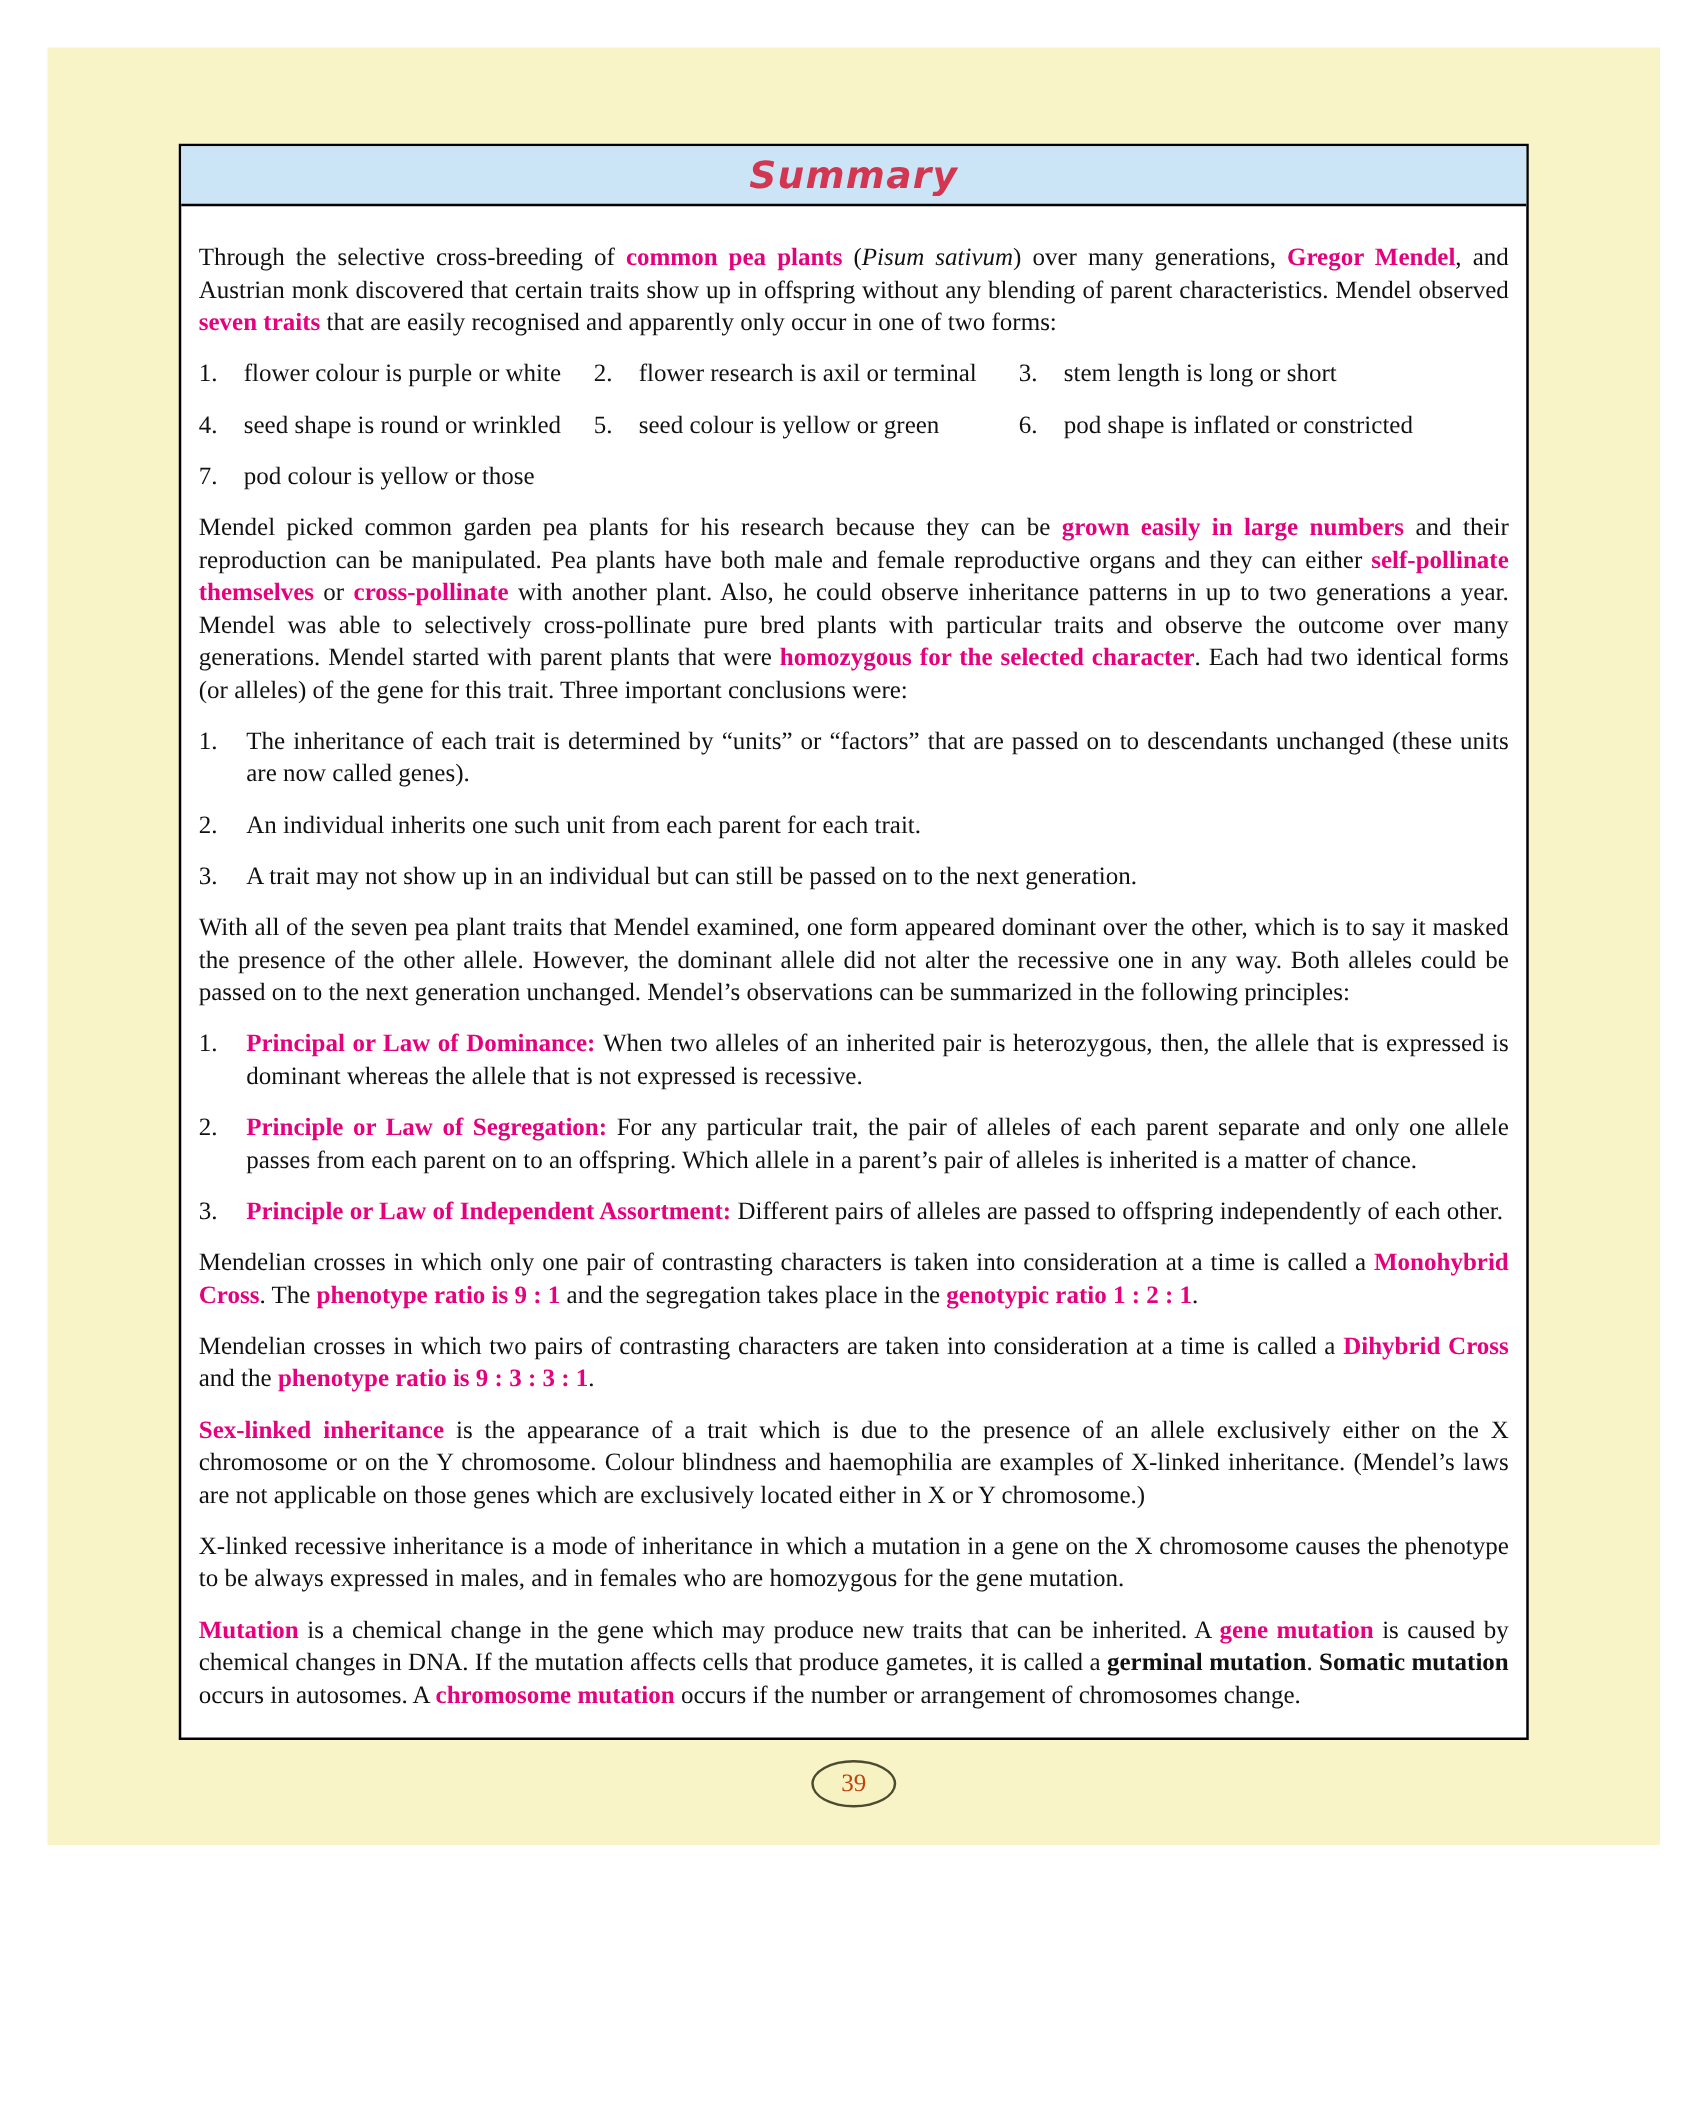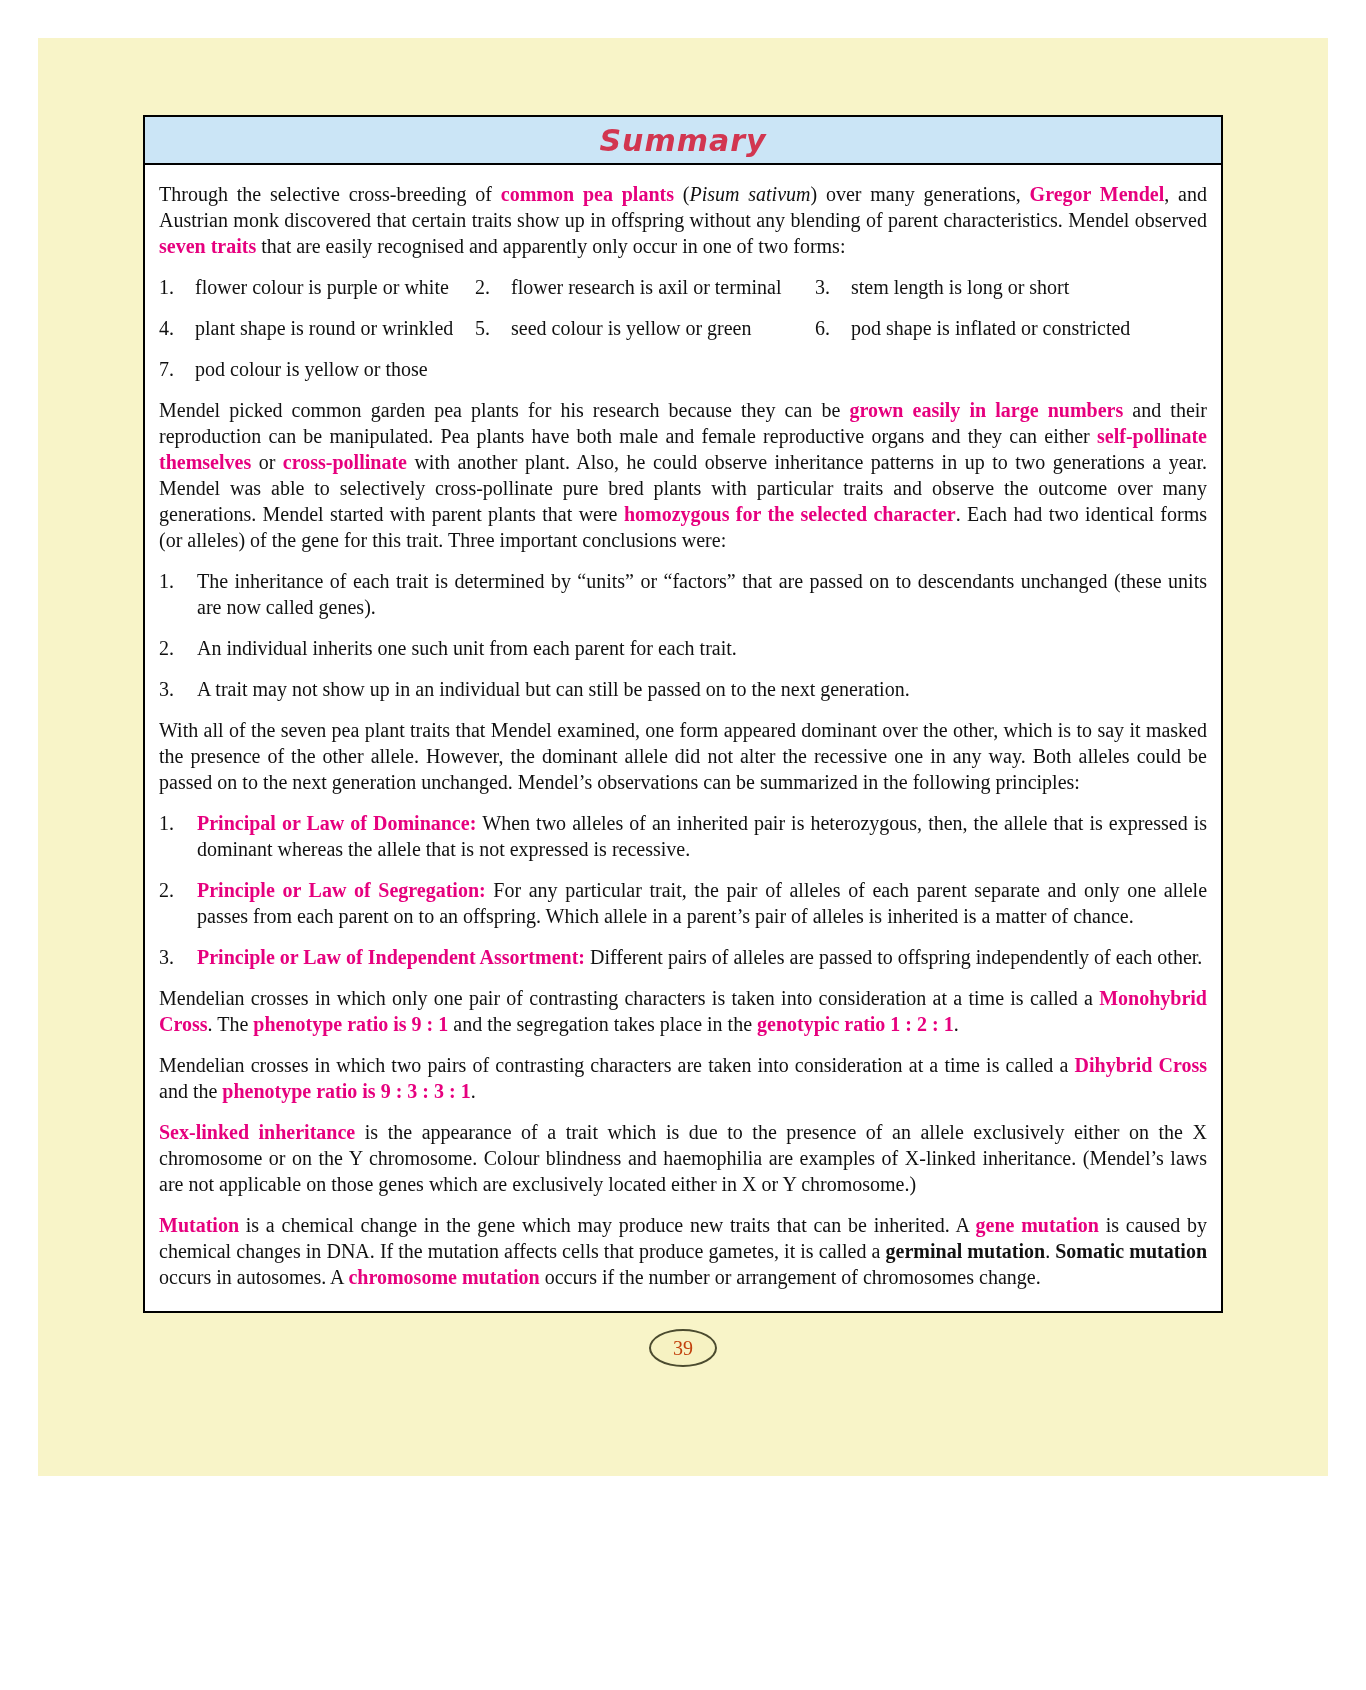--- a/index.html
+++ b/index.html
@@ -12,21 +12,21 @@
   }
   .summary-header{
     height:46px;background:#cbe5f6;border-bottom:2px solid #000;
     display:flex;align-items:center;justify-content:center;
   }
   .summary-title{
     font-family:"DejaVu Sans", sans-serif;font-weight:bold;font-style:italic;
     font-size:30px;color:#d23650;letter-spacing:1px;
   }
   .box-content{padding:16px 14px 6px 14px;font-size:20px;line-height:26px;}
-  .para{margin:0 0 15px 0;text-align:justify;}
+  .para{margin:12px 0 15px 0;text-align:justify;}
   .hl{color:#e6007e;font-weight:bold;}
   .bold{font-weight:bold;}
   .ital{font-style:italic;}
   .traits{margin:0;}
   .traits-row{display:grid;grid-template-columns:316px 340px 1fr;margin:0 0 15px 0;}
   .trait{display:flex;align-items:baseline;min-width:0;}
   .trait .num{flex:0 0 36px;}
   .trait .trait-text{white-space:nowrap;}
   .numlist{margin:0;}
   .nl-item{display:flex;margin:0 0 15px 0;}
@@ -61,21 +61,21 @@
                 <span class="trait-text">flower research is axil or terminal</span>
               </div>
               <div class="trait">
                 <span class="num">3.</span>
                 <span class="trait-text">stem length is long or short</span>
               </div>
             </div>
             <div class="traits-row">
               <div class="trait">
                 <span class="num">4.</span>
-                <span class="trait-text">plant shape is round or wrinkled</span>
+                <span class="trait-text">seed shape is round or wrinkled</span>
               </div>
               <div class="trait">
                 <span class="num">5.</span>
                 <span class="trait-text">seed colour is yellow or green</span>
               </div>
               <div class="trait">
                 <span class="num">6.</span>
                 <span class="trait-text">pod shape is inflated or constricted</span>
               </div>
             </div>
@@ -112,20 +112,21 @@
               <div class="nl-body"><span class="hl">Principle or Law of Segregation: </span><span>For any particular trait, the pair of alleles of each parent separate and only one allele passes from each parent on to an offspring. Which allele in a parent’s pair of alleles is inherited is a matter of chance.</span></div>
             </div>
             <div class="nl-item">
               <span class="nl-num">3.</span>
               <div class="nl-body"><span class="hl">Principle or Law of Independent Assortment: </span><span>Different pairs of alleles are passed to offspring independently of each other.</span></div>
             </div>
           </div>
           <p class="para"><span>Mendelian crosses in which only one pair of contrasting characters is taken into consideration at a time is called a </span><span class="hl">Monohybrid Cross</span><span>. The </span><span class="hl">phenotype ratio is 9 : 1</span><span> and the segregation takes place in the </span><span class="hl">genotypic ratio 1 : 2 : 1</span><span>.</span></p>
           <p class="para"><span>Mendelian crosses in which two pairs of contrasting characters are taken into consideration at a time is called a </span><span class="hl">Dihybrid Cross</span><span> and the </span><span class="hl">phenotype ratio is 9 : 3 : 3 : 1</span><span>.</span></p>
           <p class="para"><span class="hl">Sex-linked inheritance</span><span> is the appearance of a trait which is due to the presence of an allele exclusively either on the X chromosome or on the Y chromosome. Colour blindness and haemophilia are examples of X-linked inheritance. (Mendel’s laws are not applicable on those genes which are exclusively located either in X or Y chromosome.)</span></p>
+          <p class="para"><span>X-linked recessive inheritance is a mode of inheritance in which a mutation in a gene on the X chromosome causes the phenotype to be always expressed in males, and in females who are homozygous for the gene mutation.</span></p>
           <p class="para"><span class="hl">Mutation</span><span> is a chemical change in the gene which may produce new traits that can be inherited. A </span><span class="hl">gene mutation</span><span> is caused by chemical changes in DNA. If the mutation affects cells that produce gametes, it is called a </span><span class="bold">germinal mutation</span><span>. </span><span class="bold">Somatic mutation</span><span> occurs in autosomes. A </span><span class="hl">chromosome mutation</span><span> occurs if the number or arrangement of chromosomes change.</span></p>
         </div>
     </div>
     <div class="page-number-oval">
       <span class="page-number">39</span>
     </div>
   </div>
 </div>
 
 </body></html>

